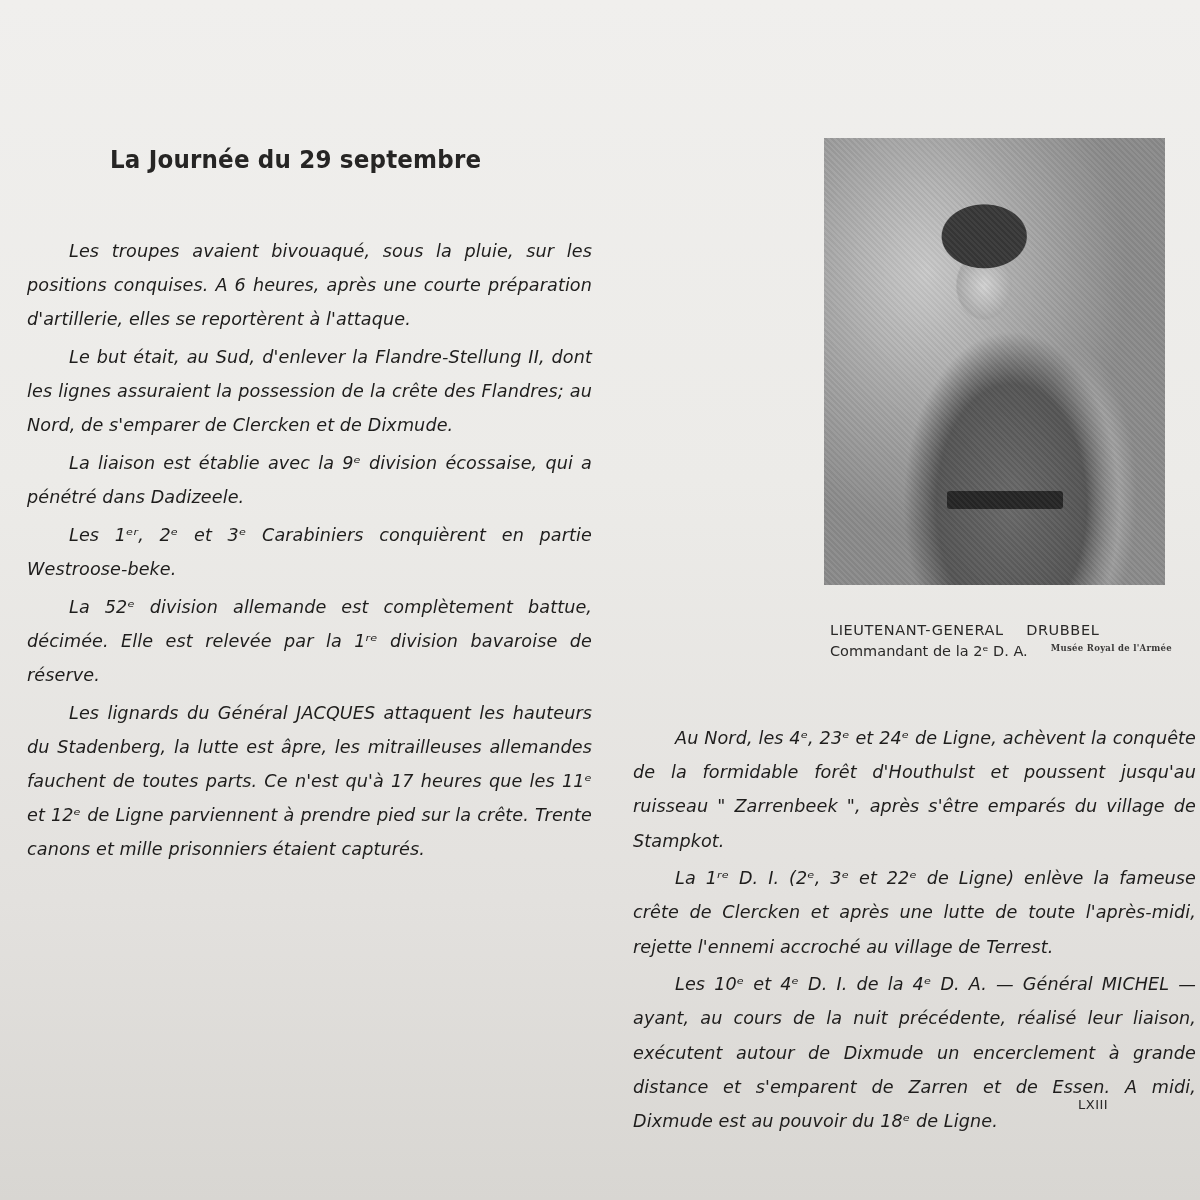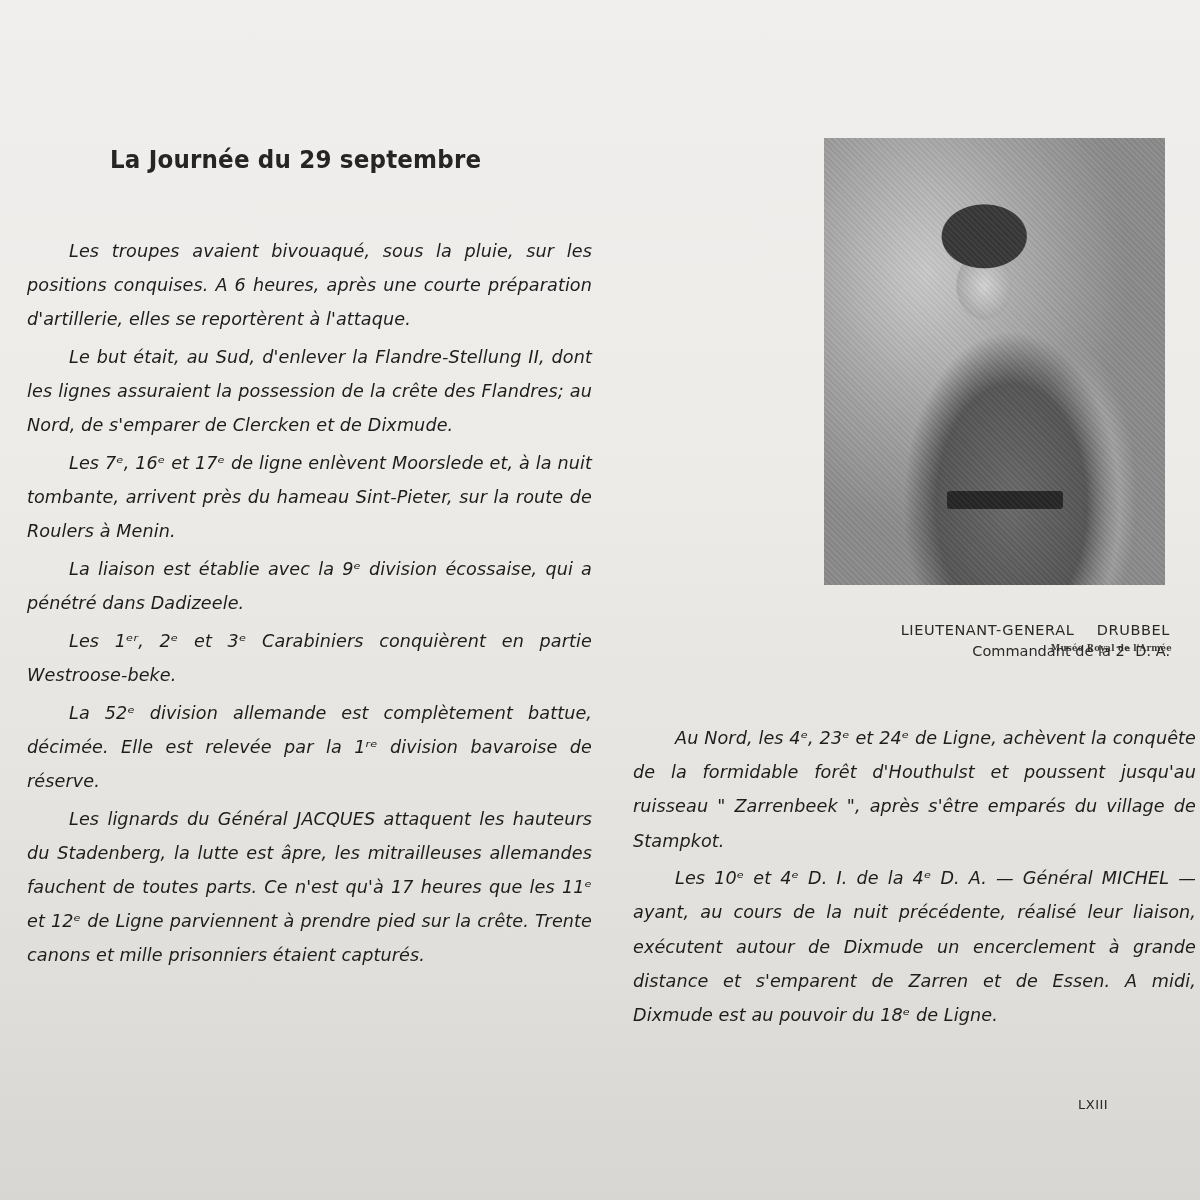--- a/index.html
+++ b/index.html
@@ -45,54 +45,54 @@
     .portrait .shade {
       position: absolute; inset: 0;
       background: repeating-linear-gradient(45deg, rgba(0,0,0,0.04) 0 2px, rgba(255,255,255,0.04) 2px 4px);
     }
     .credit {
       position: absolute; right: 28px; top: 599px;
       font-family: "DejaVu Serif", serif; font-weight: bold;
       font-size: 8.5px; color: #3a3938; letter-spacing: 0.3px; margin-top: 44px;
     }
     .caption {
-      position: absolute; left: 830px; top: 620px; width: 340px; text-align: right;
+      position: absolute; left: 830px; top: 620px; width: 340px; text-align: left;
       font-size: 14.5px; line-height: 21px; color: #2a2928;
     }
     .caption .name { letter-spacing: 0.6px; word-spacing: 6px; }
     .page-number {
       position: absolute; left: 1078px; top: 1097px;
       font-size: 13px; color: #2a2928; letter-spacing: 0.5px;
     }
   </style>
 </head>
 <body>
 
 <h1 class="page-title">La Journée du 29 septembre</h1>
 
 <div class="col col-left">
   <p>Les troupes avaient bivouaqué, sous la pluie, sur les positions conquises. A 6 heures, après une courte préparation d'artillerie, elles se reportèrent à l'attaque.</p>
   <p>Le but était, au Sud, d'enlever la Flandre-Stellung II, dont les lignes assuraient la possession de la crête des Flandres; au Nord, de s'emparer de Clercken et de Dixmude.</p>
-  <p>Les 7ᵉ, 16ᵉ et 17ᵉ de ligne enlèvent Moorslede et, à la nuit tombante, arrivent près du hameau Sint-Pieter, sur la route de Roulers à Menin.</p>
   <p>La liaison est établie avec la 9ᵉ division écossaise, qui a pénétré dans Dadizeele.</p>
   <p>Les 1ᵉʳ, 2ᵉ et 3ᵉ Carabiniers conquièrent en partie Westroose-beke.</p>
   <p>La 52ᵉ division allemande est complètement battue, décimée. Elle est relevée par la 1ʳᵉ division bavaroise de réserve.</p>
   <p>Les lignards du Général JACQUES attaquent les hauteurs du Stadenberg, la lutte est âpre, les mitrailleuses allemandes fauchent de toutes parts. Ce n'est qu'à 17 heures que les 11ᵉ et 12ᵉ de Ligne parviennent à prendre pied sur la crête. Trente canons et mille prisonniers étaient capturés.</p>
 </div>
 
 <div class="portrait" title="Painted portrait of a general in helmet and trench coat">
   <div class="belt"></div>
   <div class="shade"></div>
 </div>
 
 <div class="credit">Musée Royal de l'Armée</div>
 
 <div class="caption">
   <div class="name" style="white-space: pre;">LIEUTENANT-GENERAL  DRUBBEL</div>
   <div class="role">Commandant de la 2ᵉ D. A.</div>
 </div>
 
 <div class="col col-right">
   <p>Au Nord, les 4ᵉ, 23ᵉ et 24ᵉ de Ligne, achèvent la conquête de la formidable forêt d'Houthulst et poussent jusqu'au ruisseau " Zarrenbeek ", après s'être emparés du village de Stampkot.</p>
+  <p>La 1ʳᵉ D. I. (2ᵉ, 3ᵉ et 22ᵉ de Ligne) enlève la fameuse crête de Clercken et après une lutte de toute l'après-midi, rejette l'ennemi accroché au village de Terrest.</p>
   <p>Les 10ᵉ et 4ᵉ D. I. de la 4ᵉ D. A. — Général MICHEL — ayant, au cours de la nuit précédente, réalisé leur liaison, exécutent autour de Dixmude un encerclement à grande distance et s'emparent de Zarren et de Essen. A midi, Dixmude est au pouvoir du 18ᵉ de Ligne.</p>
 </div>
 
 <div class="page-number">LXIII</div>
 
 </body></html>

